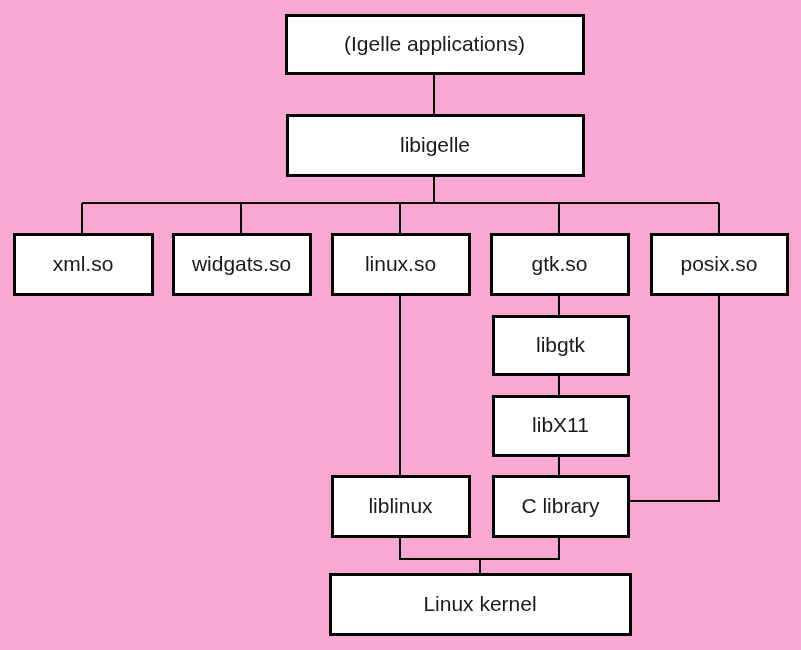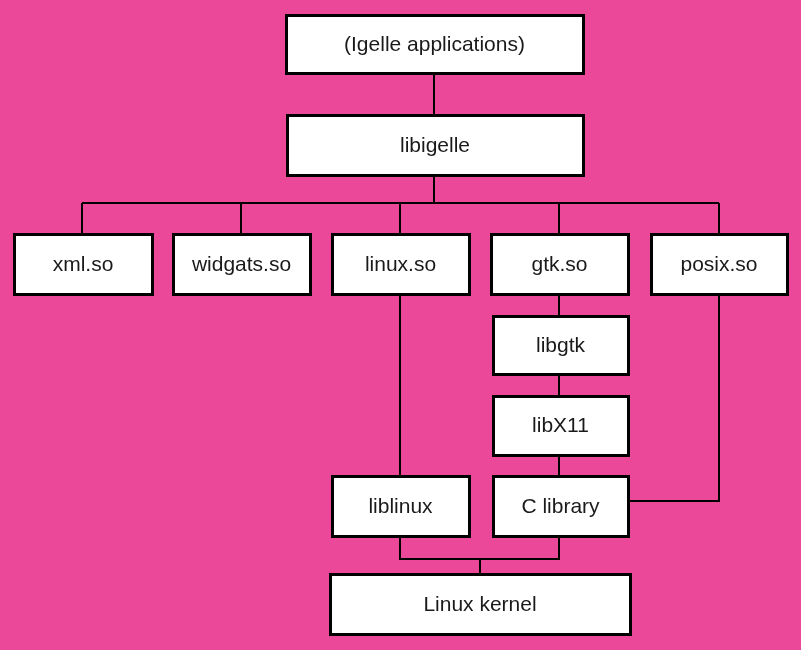--- a/index.html
+++ b/index.html
@@ -4,21 +4,21 @@
 <style>
   html, body {
     margin: 0;
     padding: 0;
     background: #ffffff;
   }
   #diagram-root {
     position: relative;
     width: 801px;
     height: 650px;
-    background: #ec4899;
+    background: #f9a8d4;
     overflow: hidden;
     font-family: "Liberation Sans", sans-serif;
   }
   #diagram-svg {
     position: absolute;
     left: 0;
     top: 0;
     width: 801px;
     height: 650px;
     display: block;

